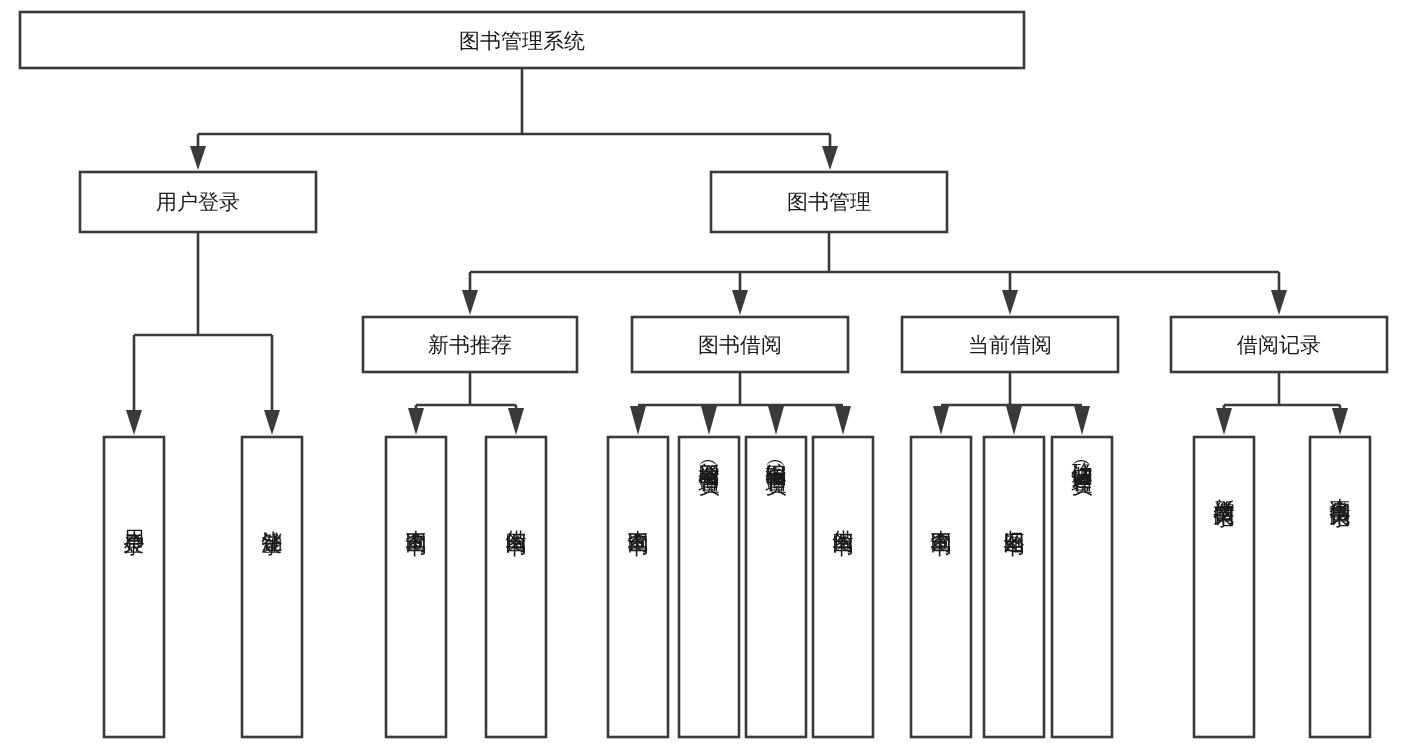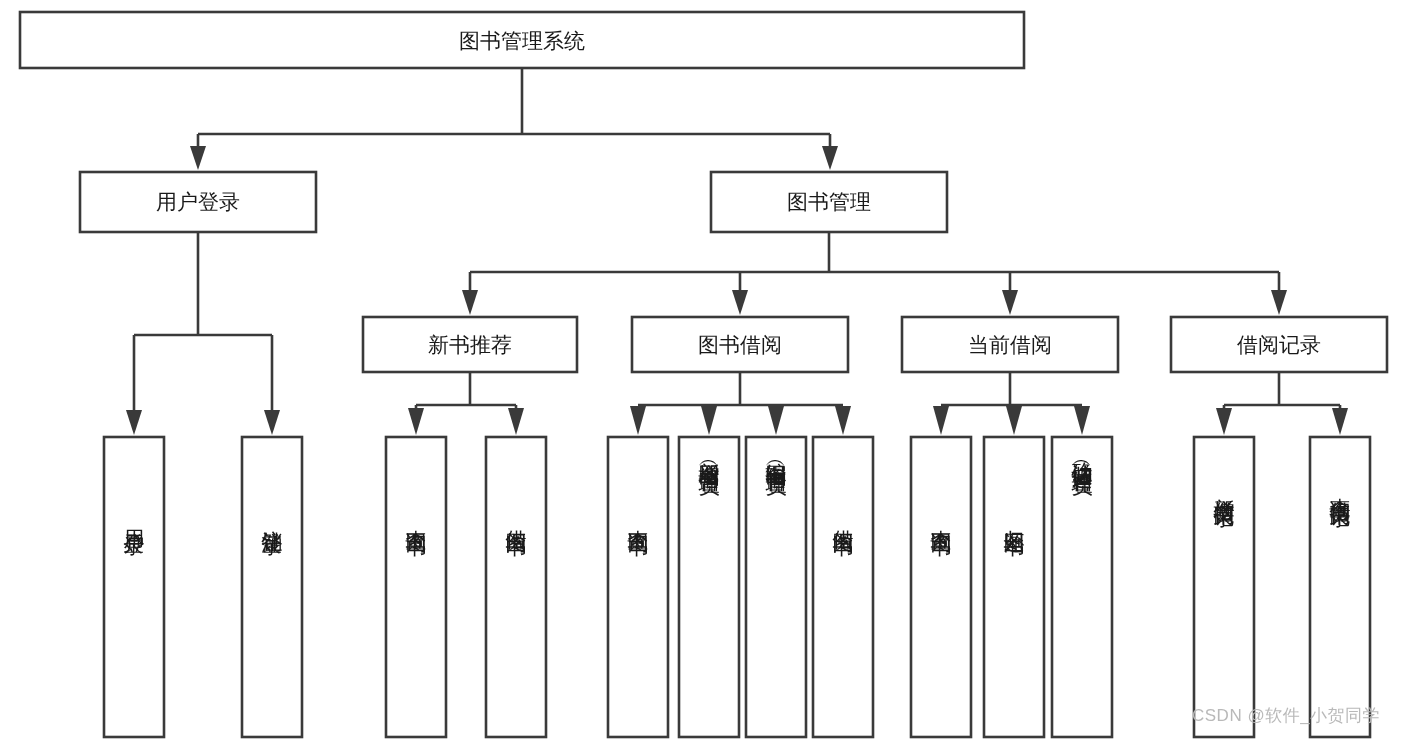--- a/index.html
+++ b/index.html
@@ -217,15 +217,14 @@
   <div class="vert-label-wrap" style="left:1052px; top:437px; width:60px; height:300px; padding-top:8px;">
     <span class="vert-label">确认归还（管理员）</span>
   </div>
   <div class="vert-label-wrap" style="left:1194px; top:437px; width:60px; height:300px; padding-top:44px;">
     <span class="vert-label">新增借阅记录</span>
   </div>
   <div class="vert-label-wrap" style="left:1310px; top:437px; width:60px; height:300px; padding-top:44px;">
     <span class="vert-label">查询借阅记录</span>
   </div>
 
-  <div class="watermark" style="left:1192px; top:704px;">CSDN @软件_小贺同学</div>
 
 </div>
 
 </body></html>

